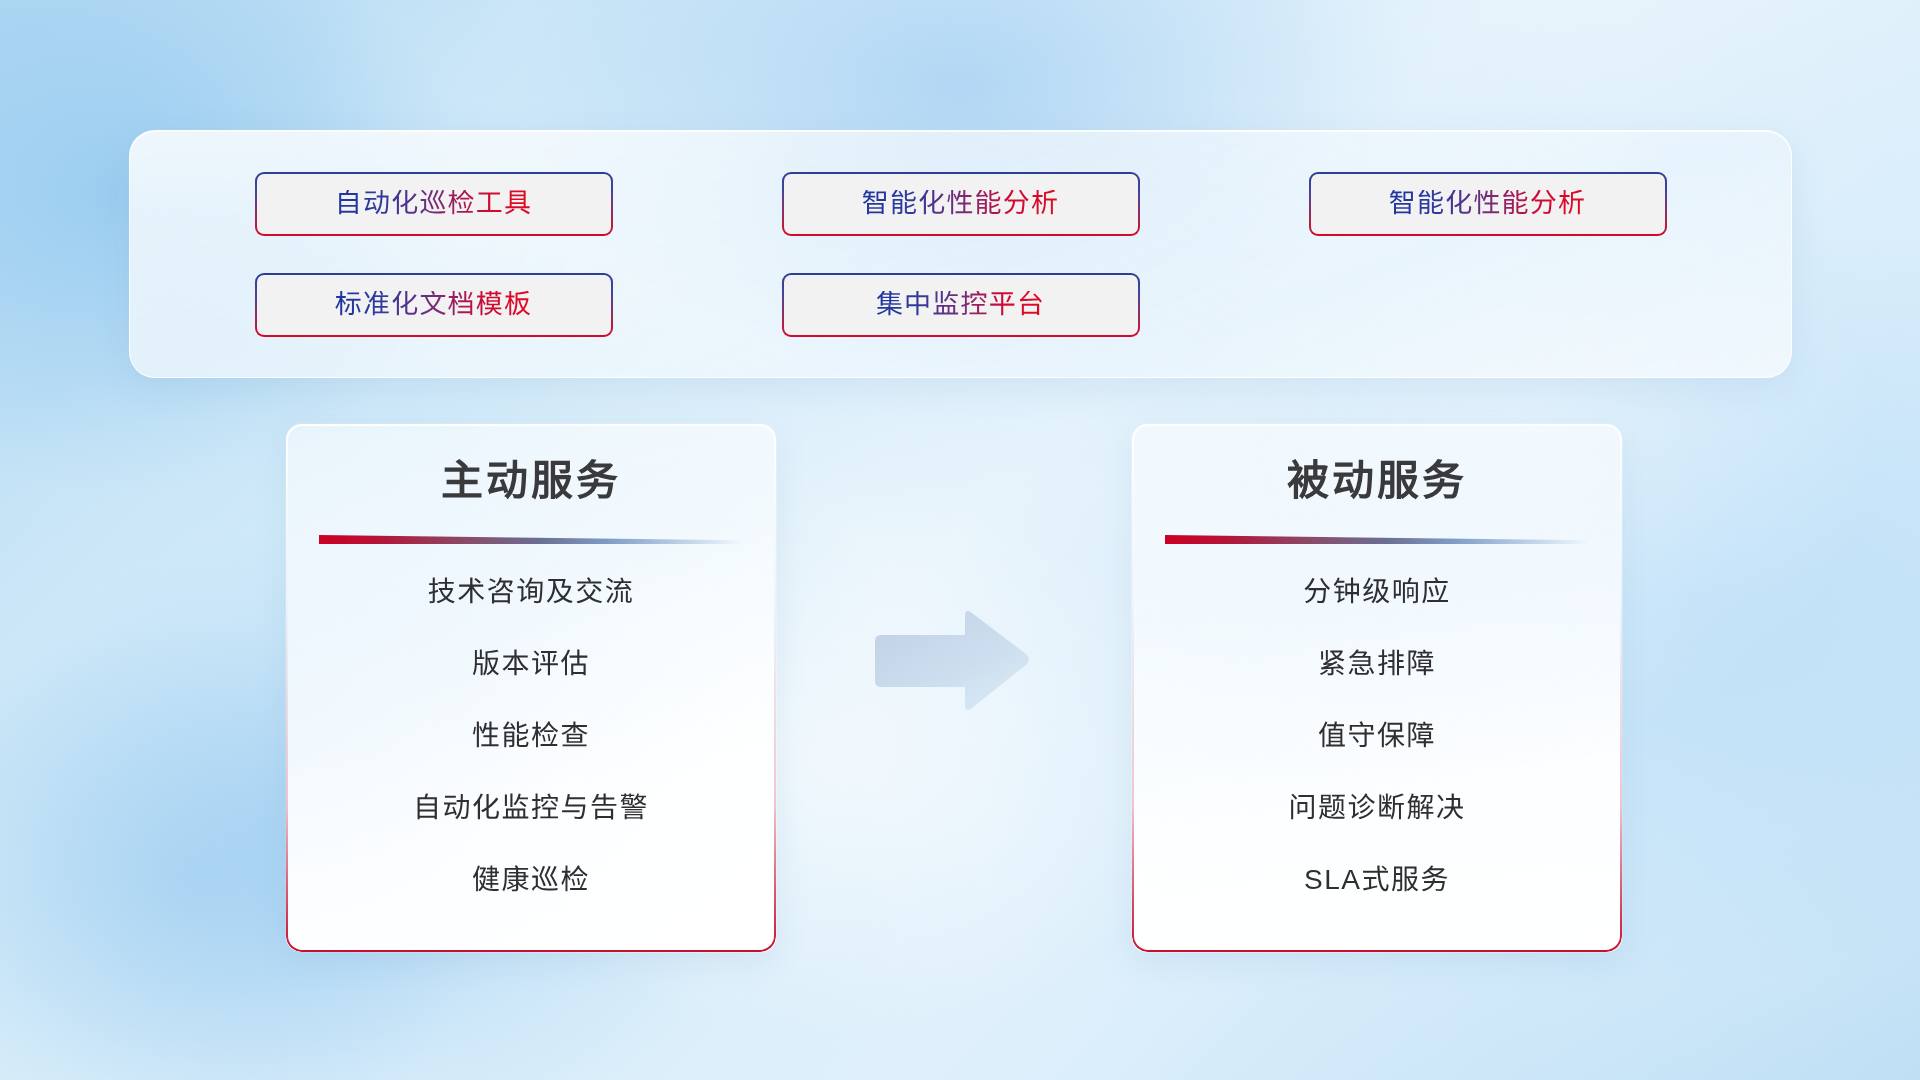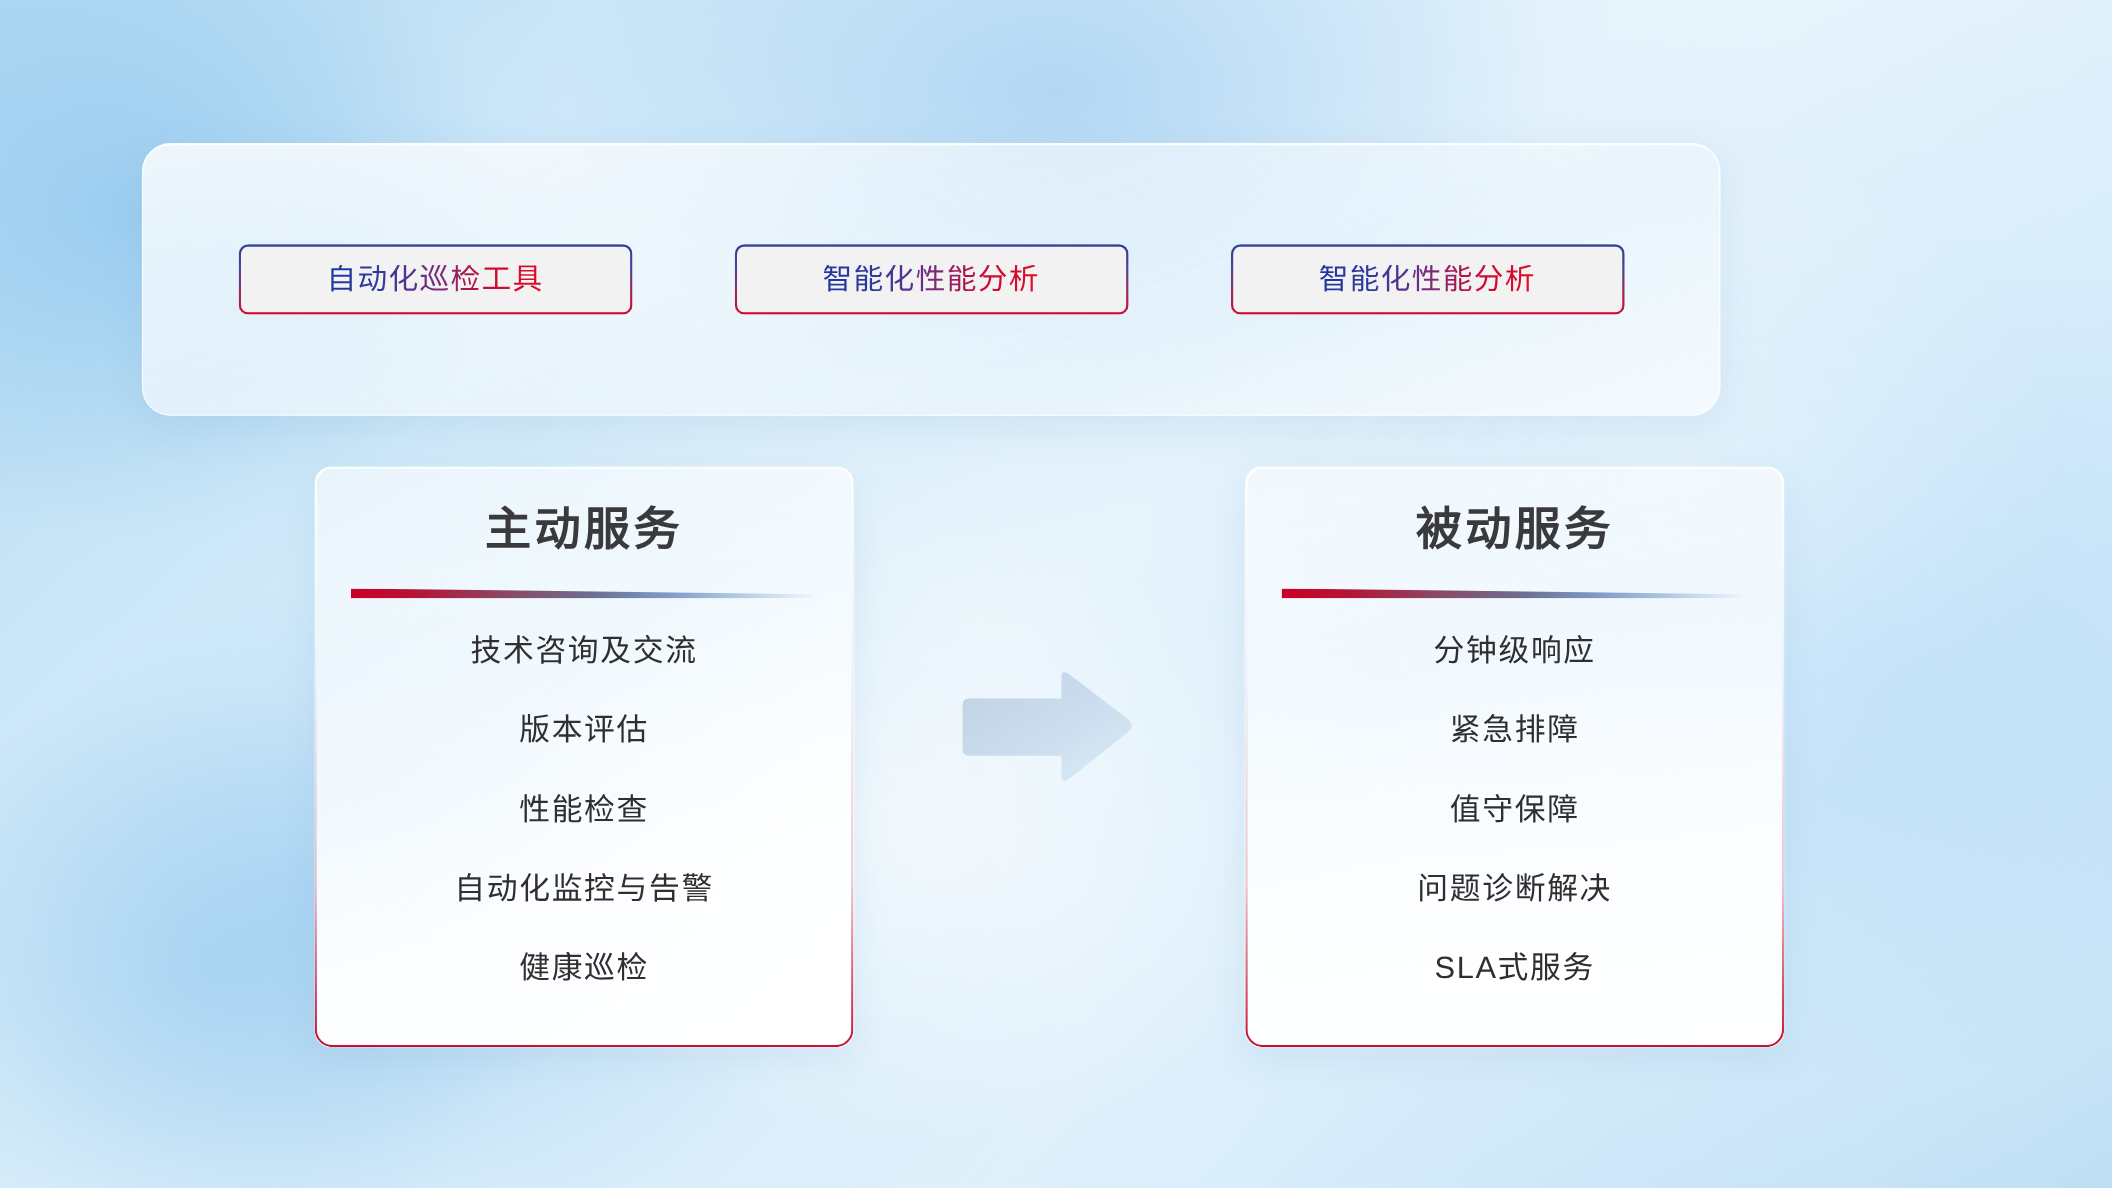--- a/index.html
+++ b/index.html
@@ -36,21 +36,21 @@
   .bloom-b { left: 1180px; top: 120px; width: 700px; height: 620px;
     background: radial-gradient(closest-side, rgba(255,255,255,0.40), rgba(255,255,255,0)); }
   .bloom-c { left: -120px; top: 620px; width: 620px; height: 520px;
     background: radial-gradient(closest-side, rgba(120,185,232,0.30), rgba(255,255,255,0)); }
 
   
   #top-panel {
     position: absolute;
     left: 129px;
     top: 130px;
-    width: 1435px;
+    width: 1663px;
     height: 248px;
     border-radius: 26px;
     background: linear-gradient(160deg, rgba(255,255,255,0.82) 0%, rgba(255,255,255,0.56) 38%, rgba(240,248,254,0.48) 70%, rgba(255,255,255,0.66) 100%);
     border: 1px solid rgba(255,255,255,0.85);
     box-shadow: 0 10px 34px rgba(120,160,200,0.16), inset 0 1px 0 rgba(255,255,255,0.95);
     backdrop-filter: blur(3px);
     display: flex;
     flex-direction: column;
     justify-content: center;
     padding: 0 0;
@@ -195,21 +195,27 @@
 
 
       <div class="chip">
         <span class="chip-label">智能化性能分析</span>
       </div>
 
       <div class="chip">
         <span class="chip-label">智能化性能分析</span>
       </div>
 
-
+      <div class="chip">
+        <span class="chip-label">标准化文档模板</span>
+      </div>
+
+      <div class="chip">
+        <span class="chip-label">集中监控平台</span>
+      </div>
 
     </div>
   </div>
 
   <div id="card-active" class="service-card">
     <div class="card-title">主动服务</div>
     <div class="card-divider">
       <div class="wedge"></div>
     </div>
     <ul class="card-list">

